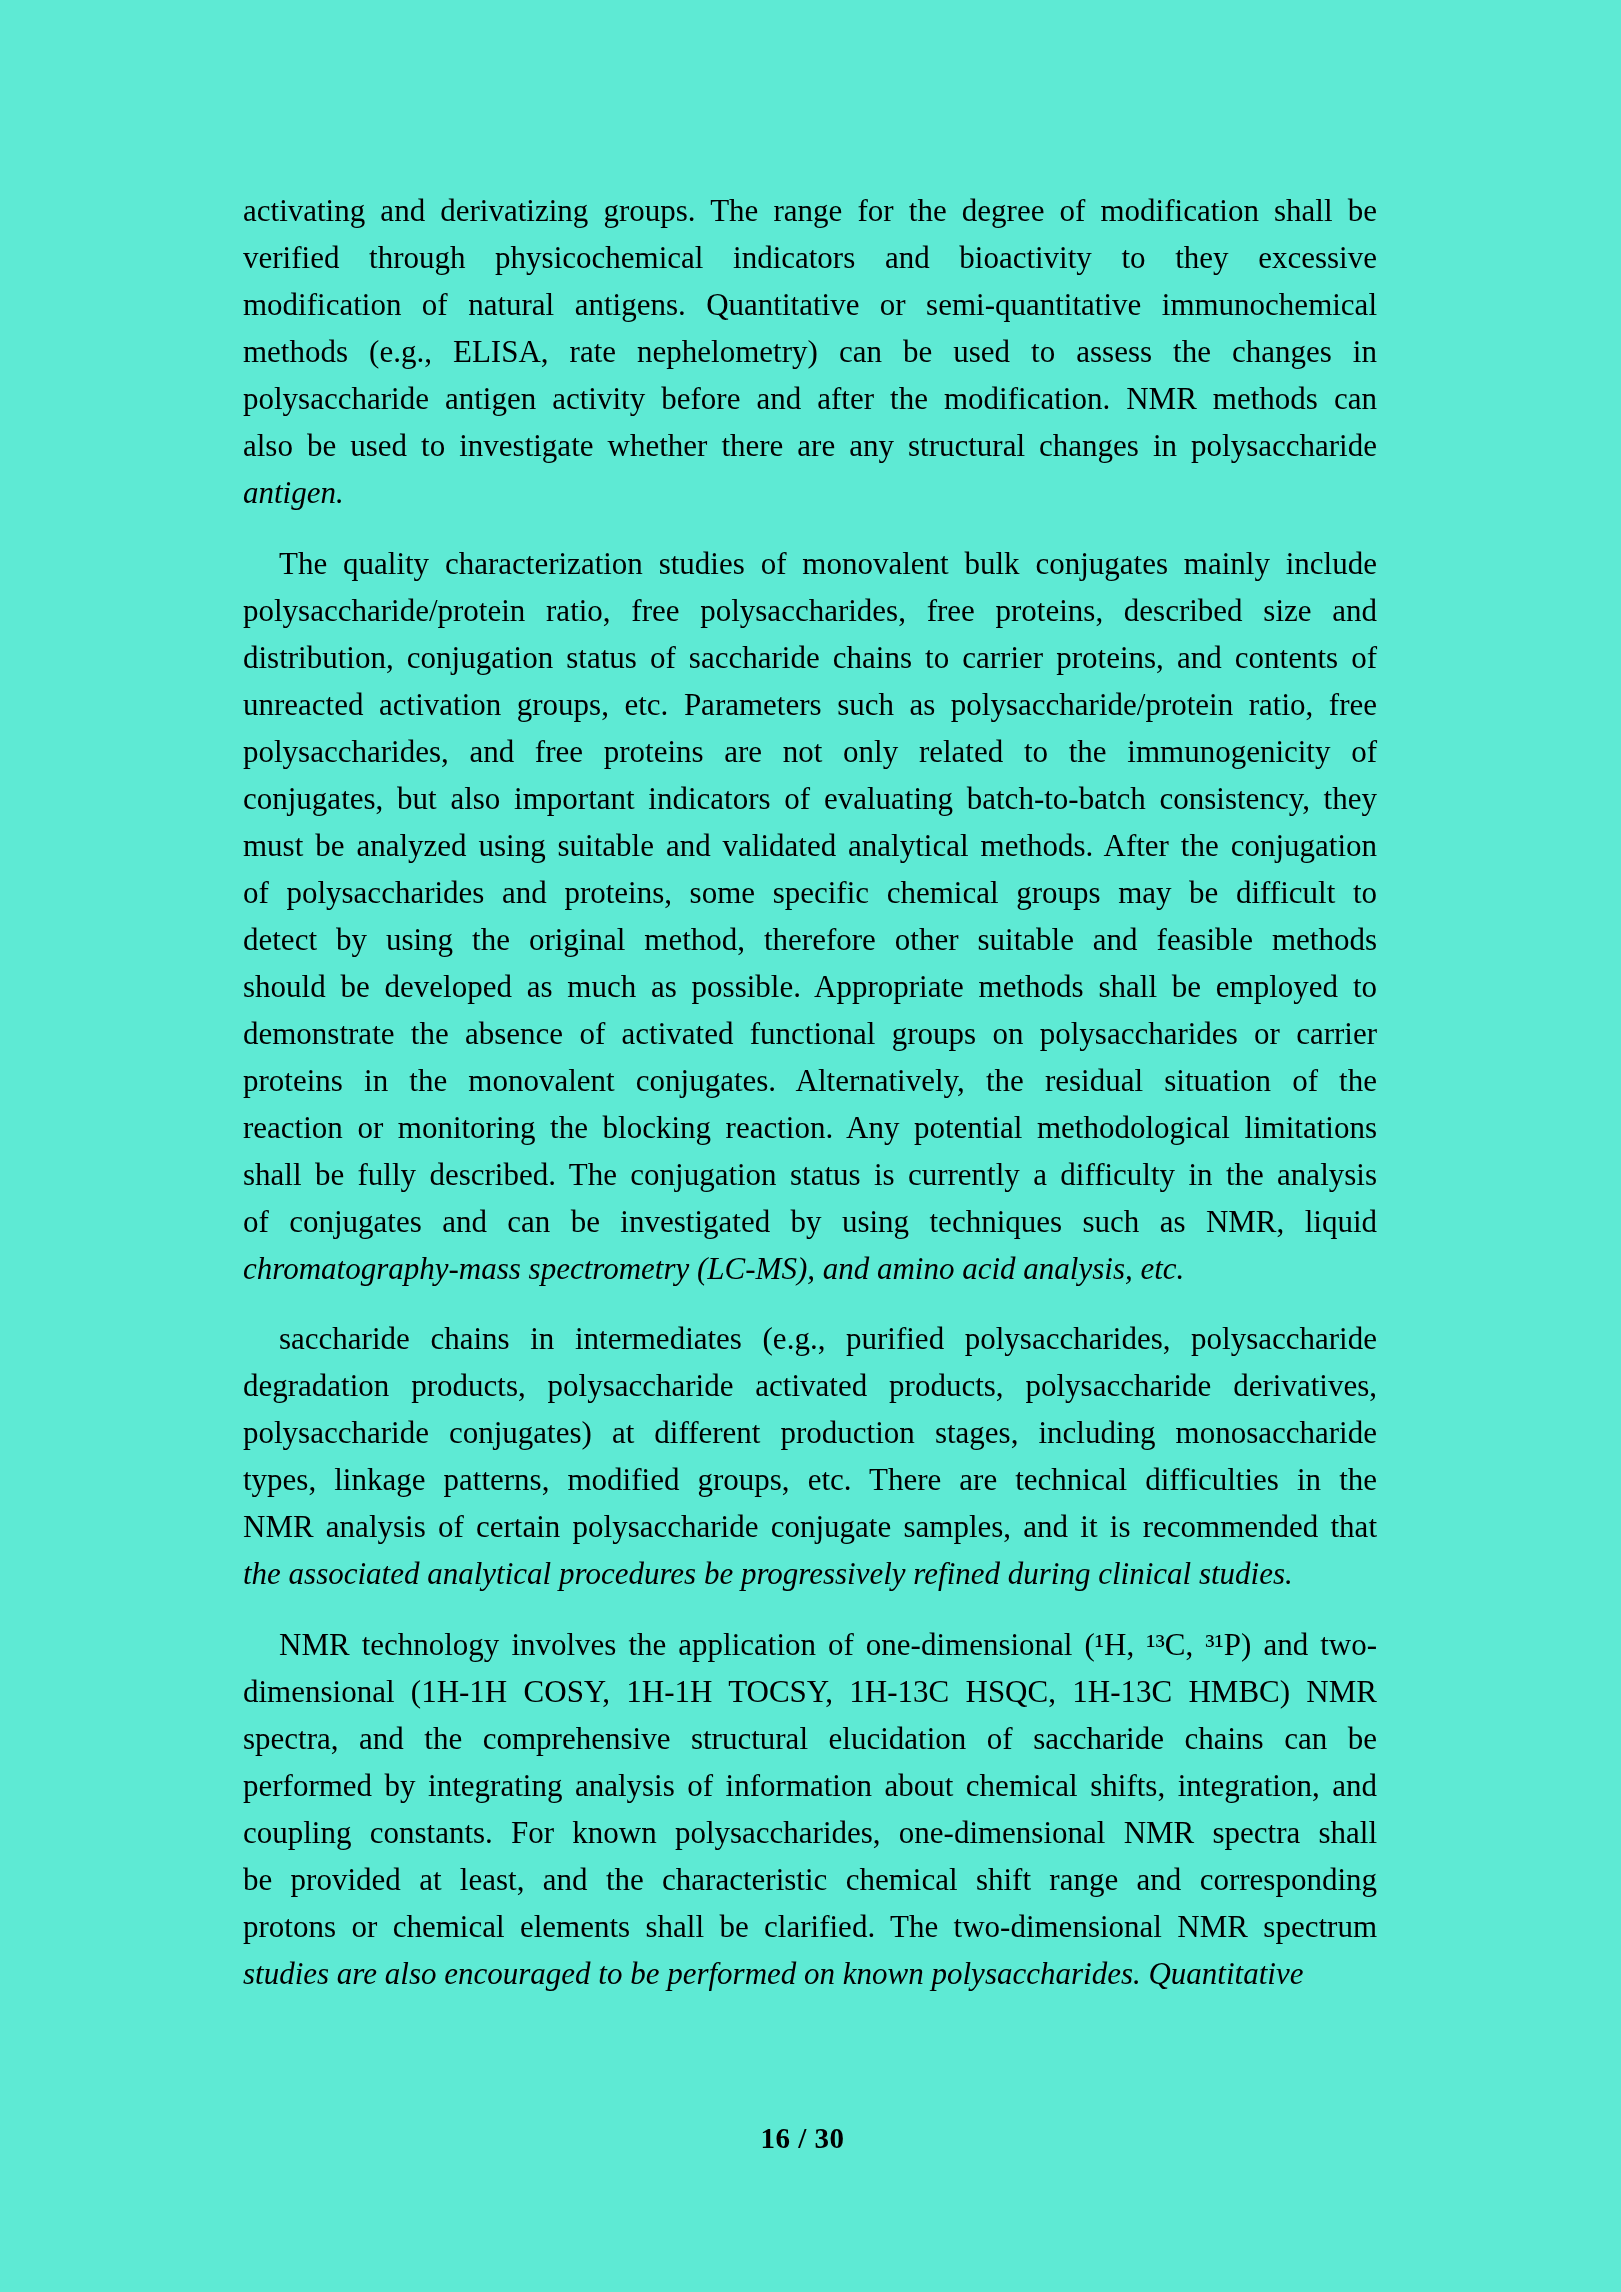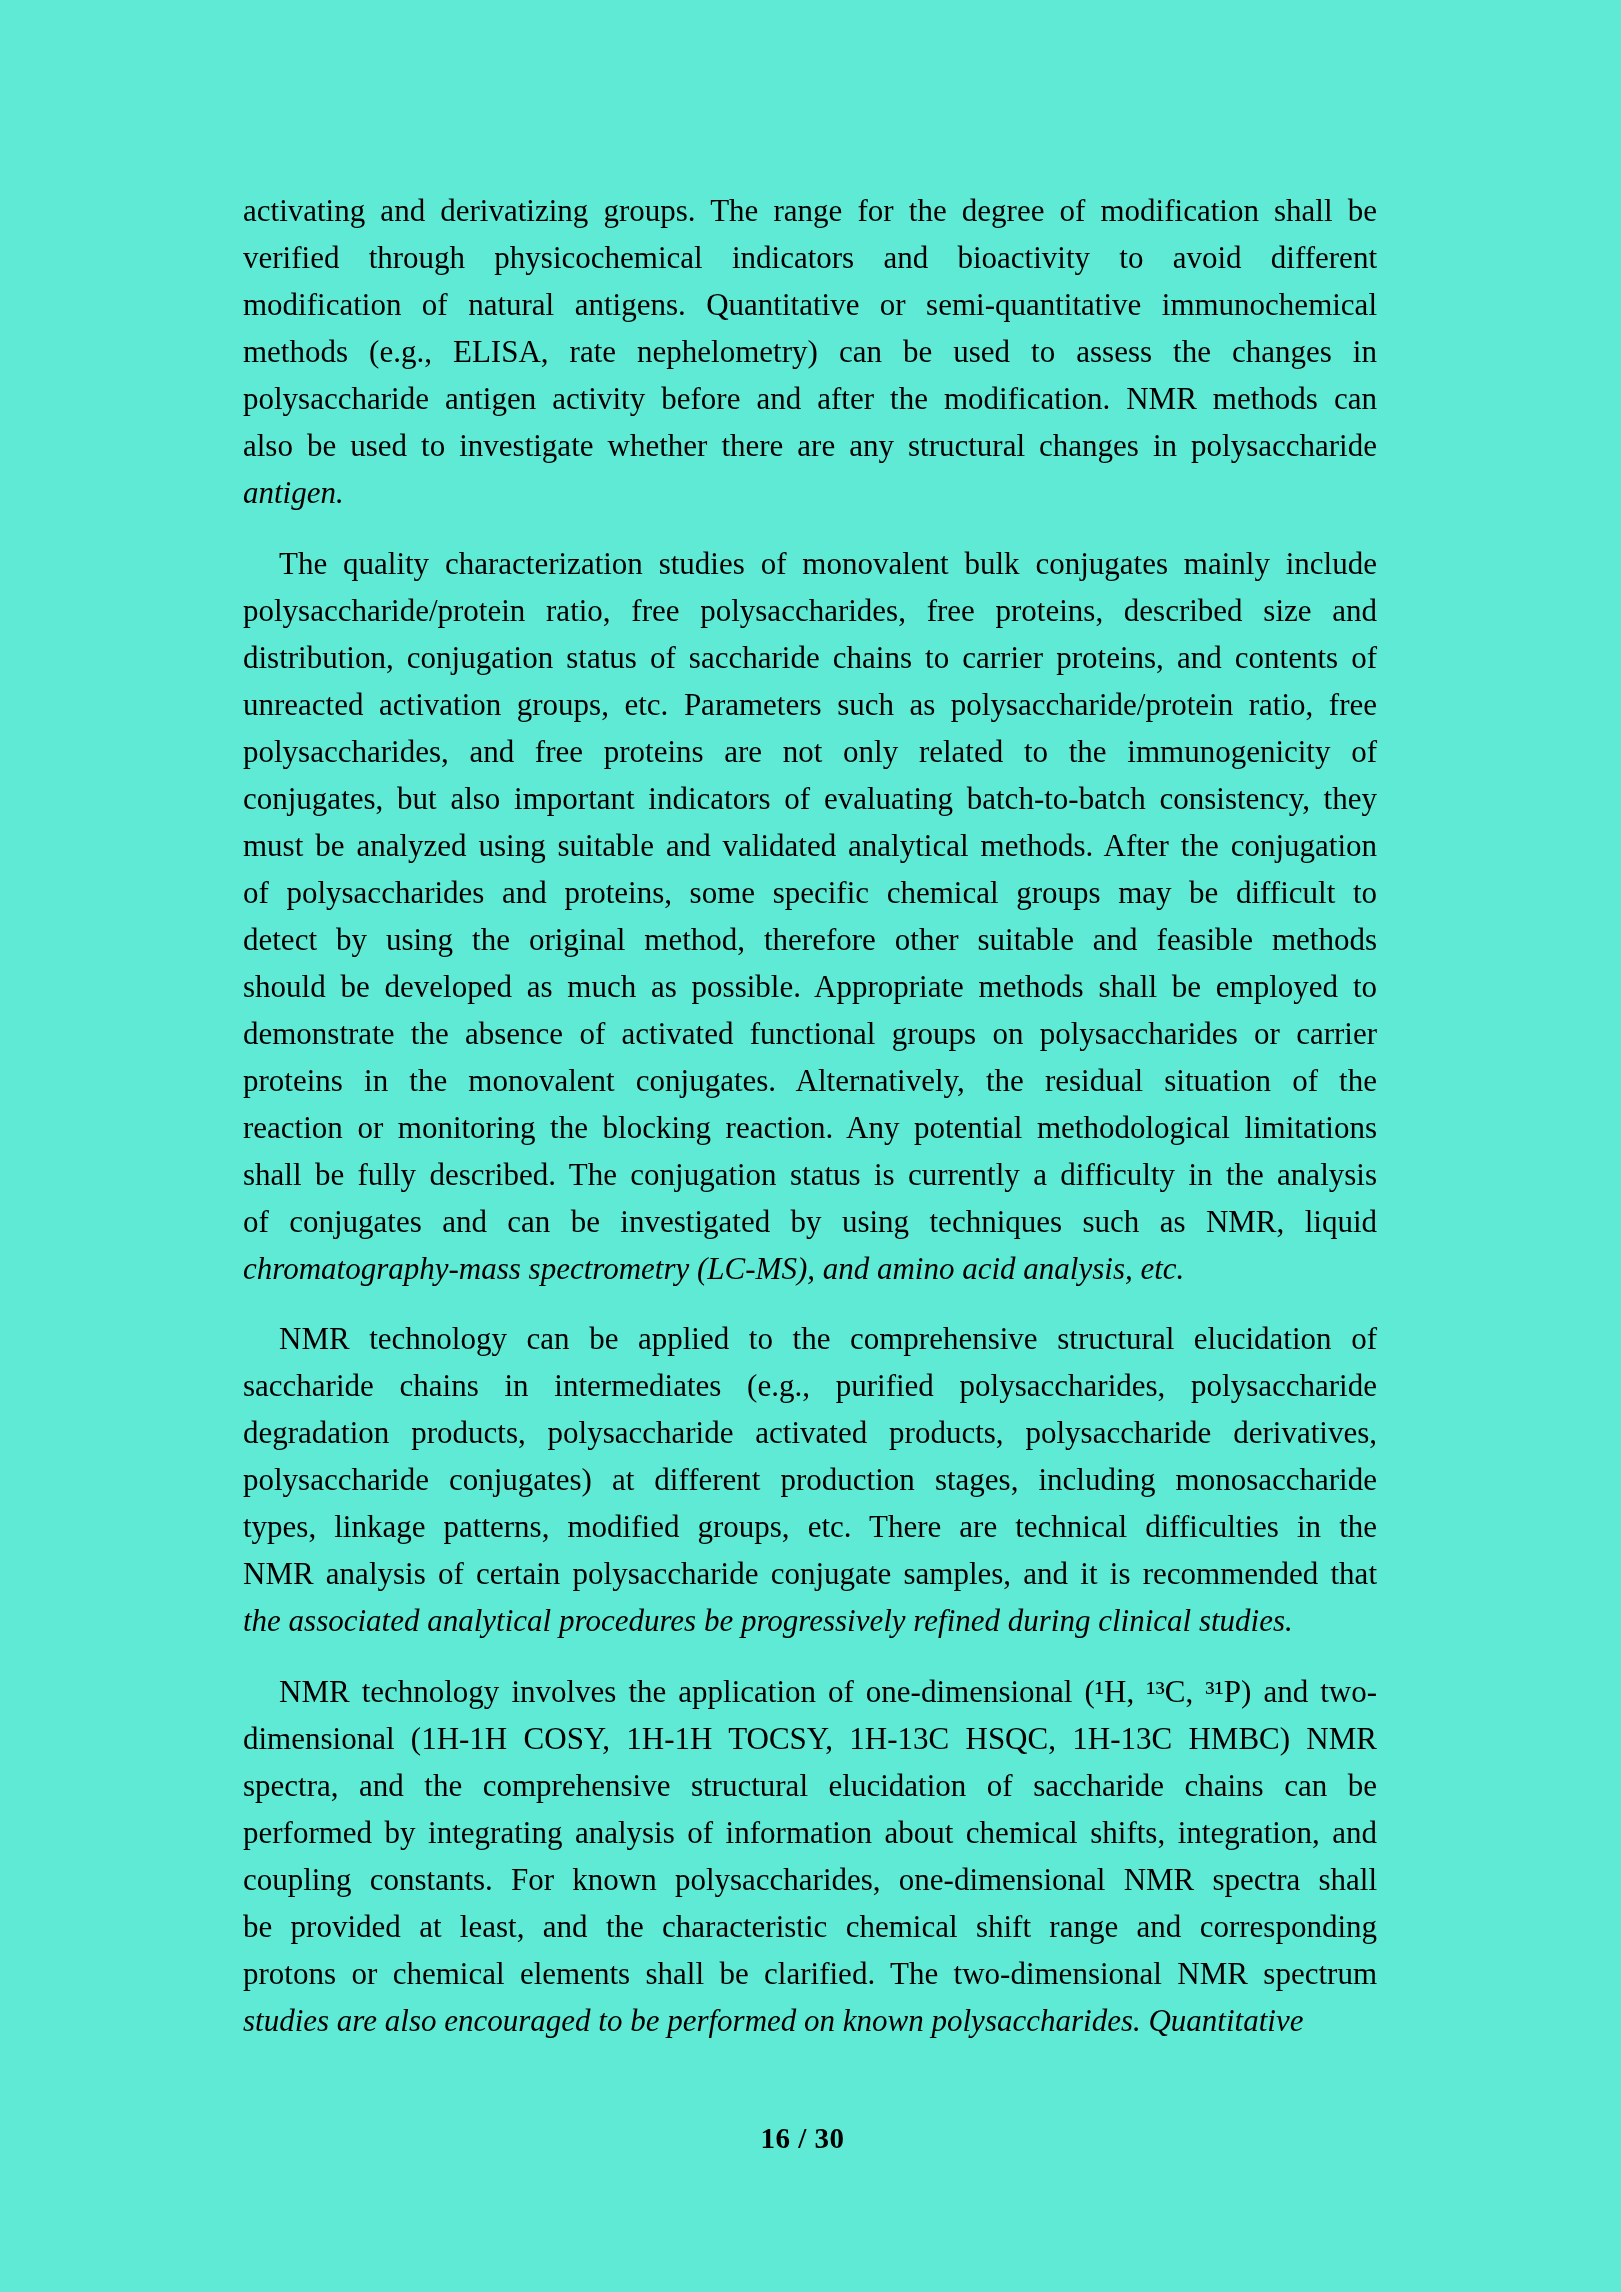--- a/index.html
+++ b/index.html
@@ -61,21 +61,21 @@
     letter-spacing: 0.5px;
   }
 </style>
 </head>
 <body>
 
 <div class="page">
   <div class="text-block" id="body-text">
       <div class="para">
         <div class="line">activating and derivatizing groups. The range for the degree of modification shall be</div>
-        <div class="line">verified through physicochemical indicators and bioactivity to avoid different</div>
+        <div class="line">verified through physicochemical indicators and bioactivity to they excessive</div>
         <div class="line">modification of natural antigens. Quantitative or semi-quantitative immunochemical</div>
         <div class="line">methods (e.g., ELISA, rate nephelometry) can be used to assess the changes in</div>
         <div class="line">polysaccharide antigen activity before and after the modification. NMR methods can</div>
         <div class="line">also be used to investigate whether there are any structural changes in polysaccharide</div>
         <div class="line last">antigen.</div>
       </div>
       <div class="para indented">
         <div class="line">The quality characterization studies of monovalent bulk conjugates mainly include</div>
         <div class="line">polysaccharide/protein ratio, free polysaccharides, free proteins, described size and</div>
         <div class="line">distribution, conjugation status of saccharide chains to carrier proteins, and contents of</div>
@@ -87,21 +87,20 @@
         <div class="line">detect by using the original method, therefore other suitable and feasible methods</div>
         <div class="line">should be developed as much as possible. Appropriate methods shall be employed to</div>
         <div class="line">demonstrate the absence of activated functional groups on polysaccharides or carrier</div>
         <div class="line">proteins in the monovalent conjugates. Alternatively, the residual situation of the</div>
         <div class="line">reaction or monitoring the blocking reaction. Any potential methodological limitations</div>
         <div class="line">shall be fully described. The conjugation status is currently a difficulty in the analysis</div>
         <div class="line">of conjugates and can be investigated by using techniques such as NMR, liquid</div>
         <div class="line last">chromatography-mass spectrometry (LC-MS), and amino acid analysis, etc.</div>
       </div>
       <div class="para indented">
-        <div class="line">NMR technology can be applied to the comprehensive structural elucidation of</div>
         <div class="line">saccharide chains in intermediates (e.g., purified polysaccharides, polysaccharide</div>
         <div class="line">degradation products, polysaccharide activated products, polysaccharide derivatives,</div>
         <div class="line">polysaccharide conjugates) at different production stages, including monosaccharide</div>
         <div class="line">types, linkage patterns, modified groups, etc. There are technical difficulties in the</div>
         <div class="line">NMR analysis of certain polysaccharide conjugate samples, and it is recommended that</div>
         <div class="line last">the associated analytical procedures be progressively refined during clinical studies.</div>
       </div>
       <div class="para indented">
         <div class="line">NMR technology involves the application of one-dimensional (¹H, ¹³C, ³¹P) and two-</div>
         <div class="line">dimensional (1H-1H COSY, 1H-1H TOCSY, 1H-13C HSQC, 1H-13C HMBC) NMR</div>

